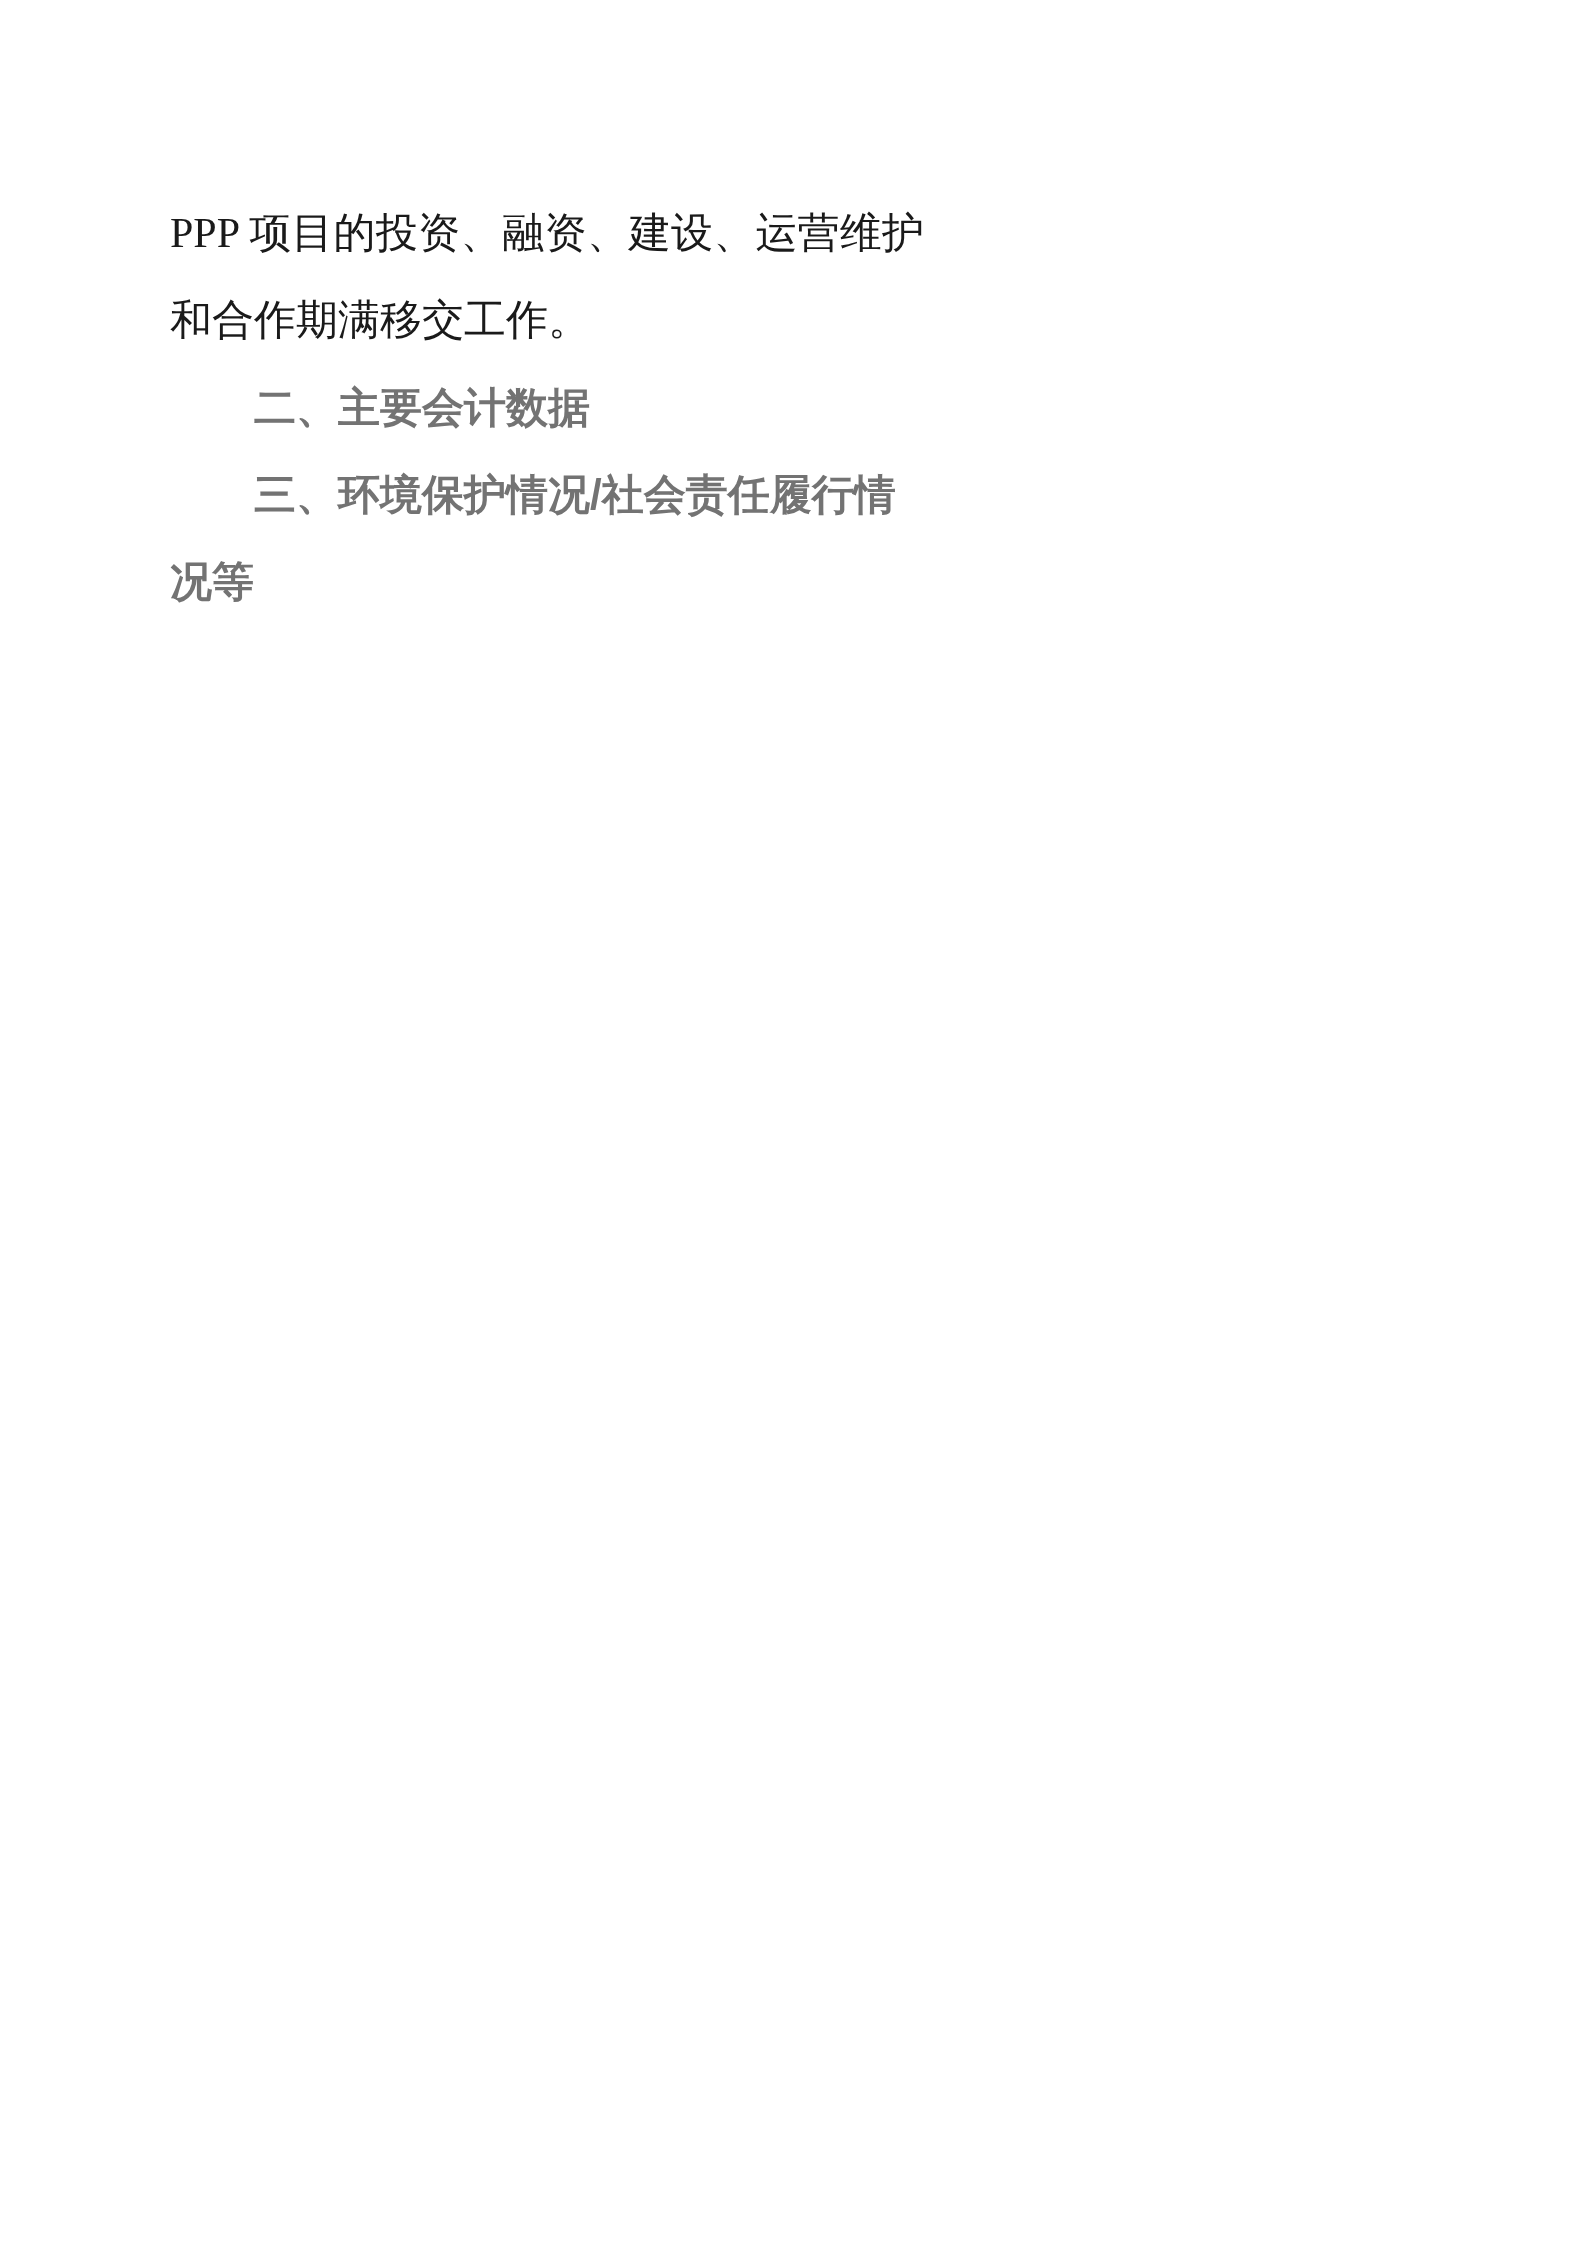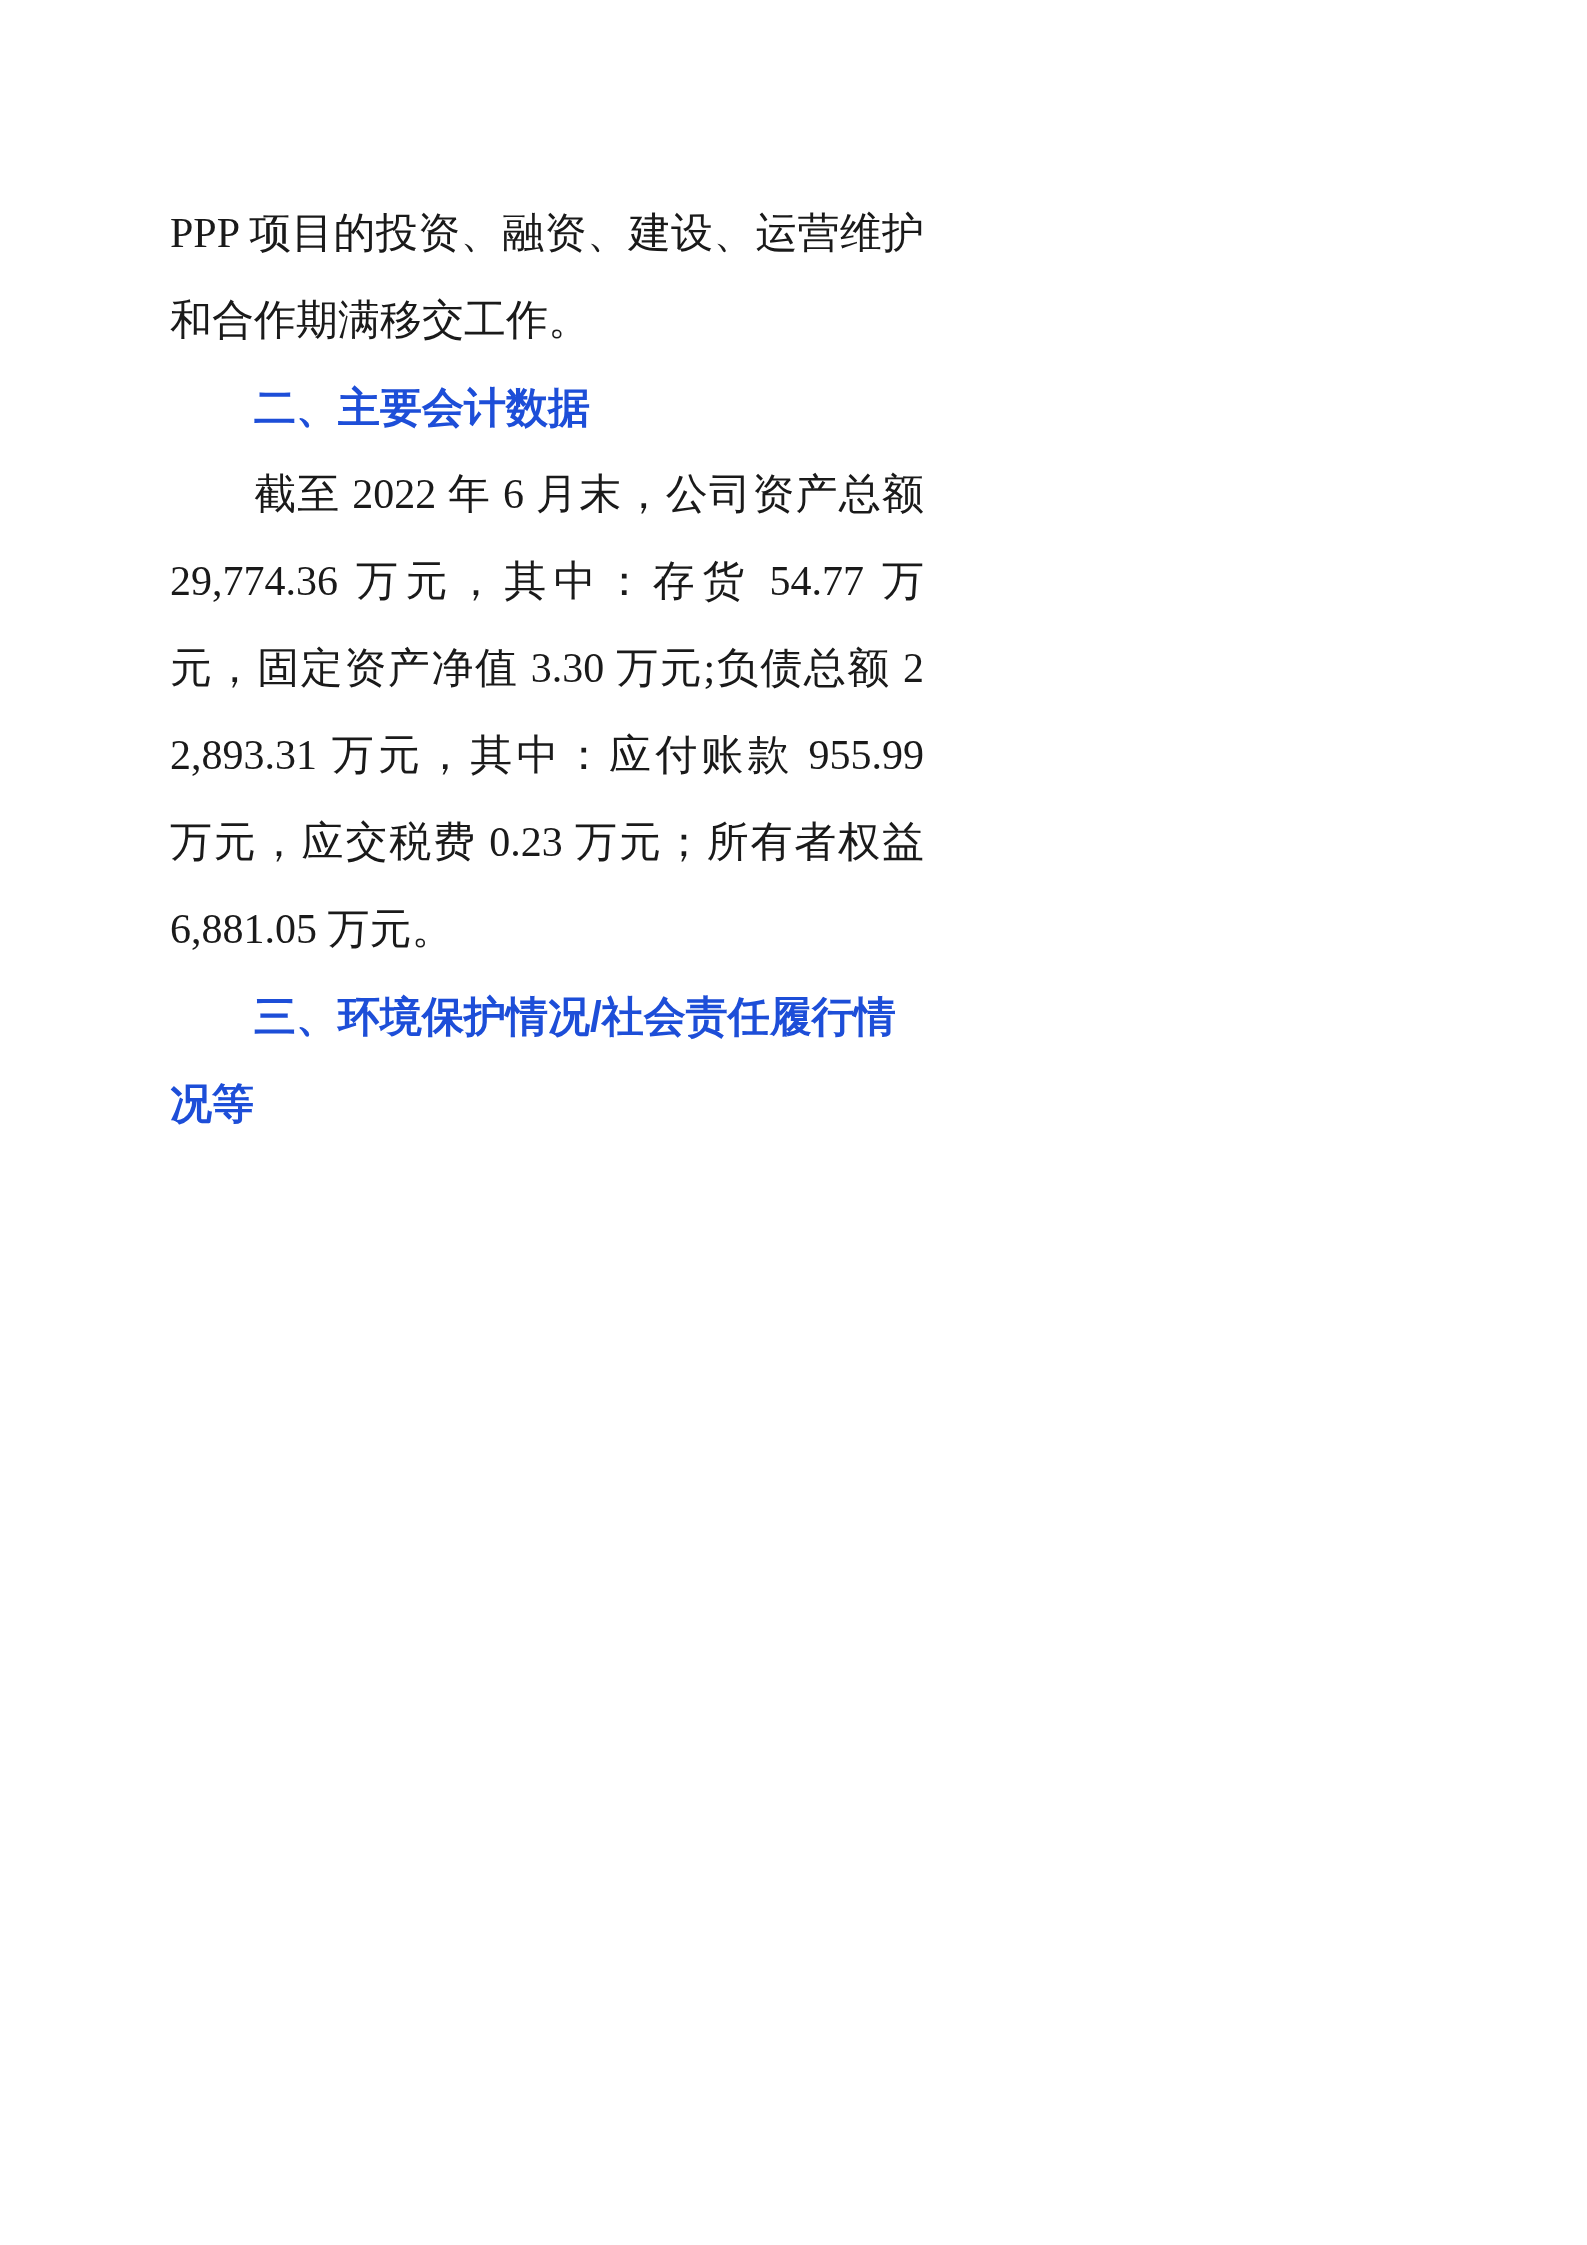--- a/index.html
+++ b/index.html
@@ -31,27 +31,26 @@
     word-break: break-all;
     color: #1a1a1a;
   }
   .doc p.body-continued {
     text-indent: 0;
   }
   .doc p.heading {
     font-family: "Liberation Sans", "DejaVu Sans", sans-serif;
     font-weight: 700;
     text-align: left;
-    color: #1d4ed8;
+    color: #737373;
   }
 </style>
 </head>
 <body>
 
 <div class="page">
   <div class="doc">
 
   <p class="body-continued">PPP 项目的投资、融资、建设、运营维护和合作期满移交工作。</p>
       <p class="heading">二、主要会计数据</p>
-      <p class="body">截至 2022 年 6 月末，公司资产总额 29,774.36 万元，其中：存货 54.77 万元，固定资产净值 3.30 万元;负债总额 22,893.31 万元，其中：应付账款 955.99 万元，应交税费 0.23 万元；所有者权益 6,881.05 万元。</p>
       <p class="heading">三、环境保护情况/社会责任履行情况等</p>
     </div>
 </div>
 
 </body></html>

